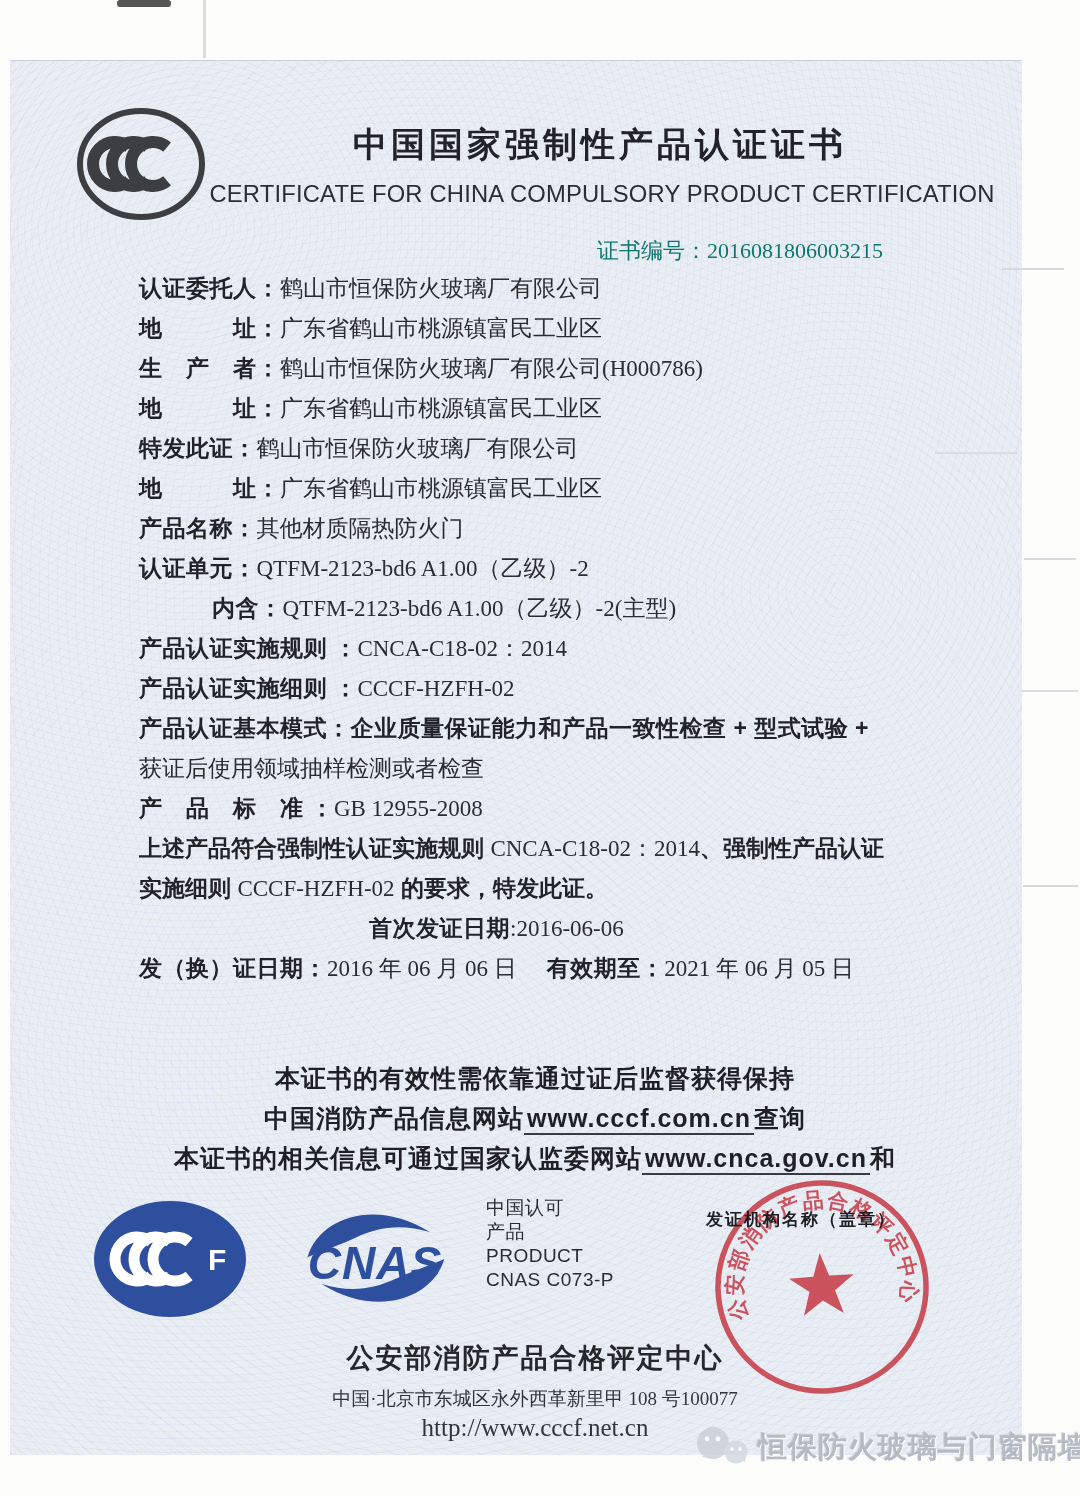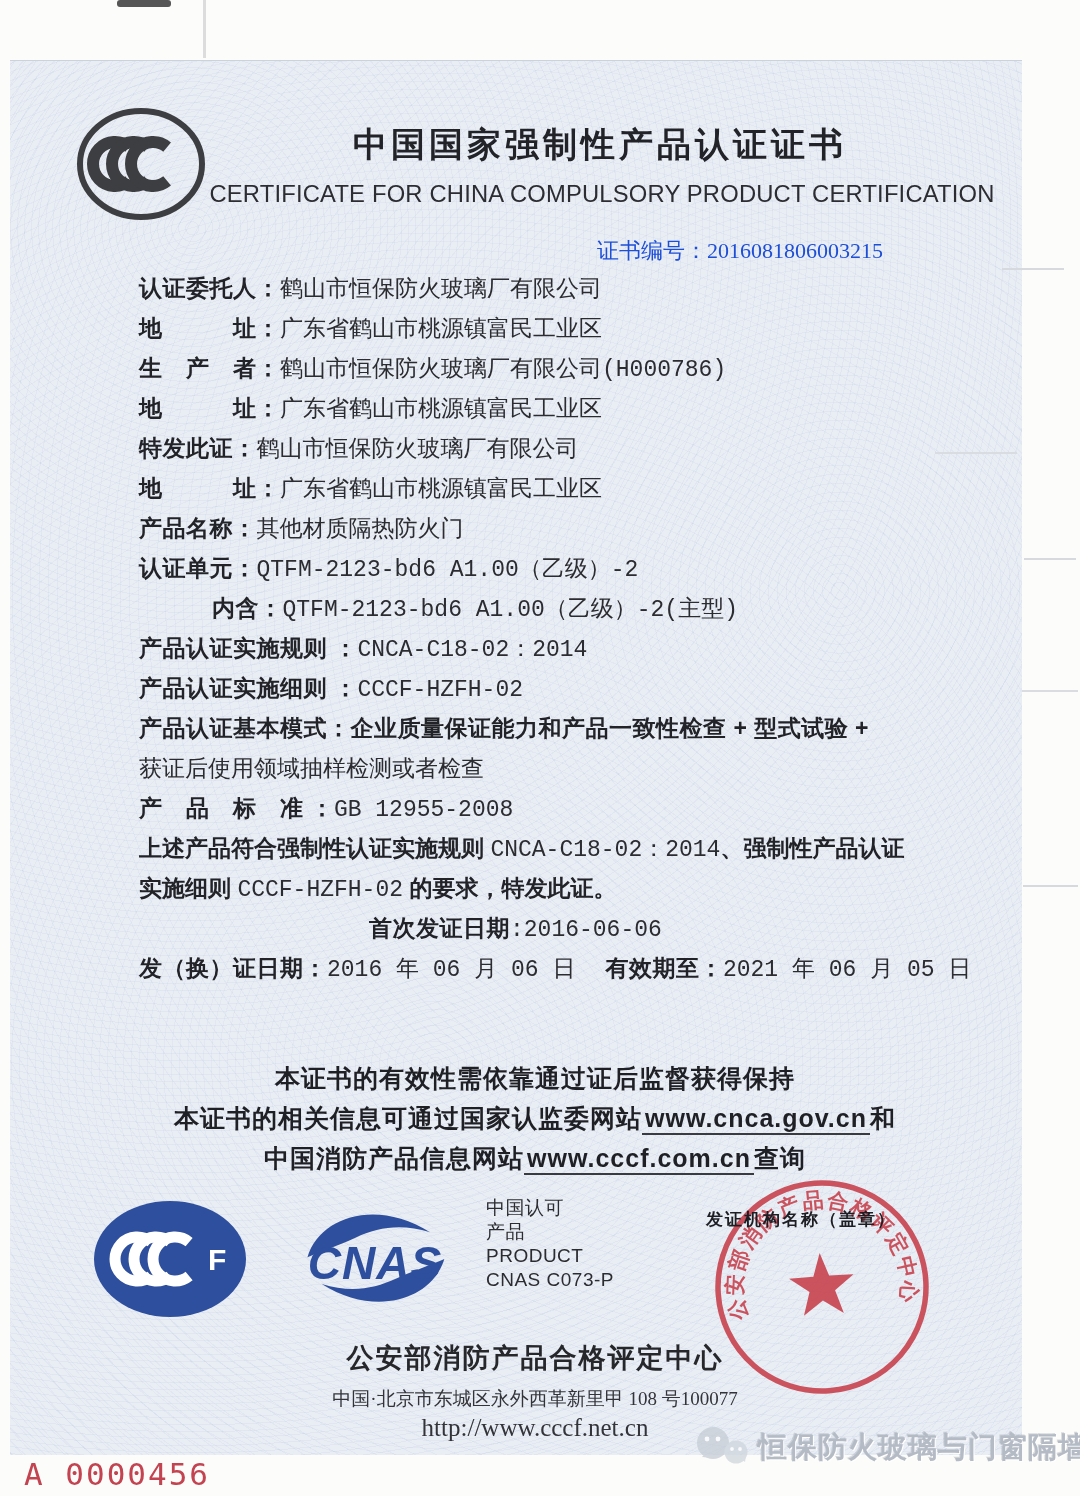--- a/index.html
+++ b/index.html
@@ -18,26 +18,26 @@
       repeating-radial-gradient(circle at 42% 72%, transparent 0 7px, rgba(96,126,180,0.05) 7px 8px);
     border-top:1px solid #ccd2dc;
   }
   .art{position:absolute;}
   
   #title-cn{position:absolute;left:600px;top:122px;transform:translateX(-50%);
     font-size:34px;font-weight:bold;letter-spacing:4px;white-space:nowrap;color:#222329;}
   #title-en{position:absolute;left:602px;top:180px;transform:translateX(-50%) scaleX(0.99);
     font-size:24px;font-weight:normal;letter-spacing:0.2px;white-space:nowrap;color:#2c2d33;}
   #certno{position:absolute;left:597px;top:236px;font-size:22px;white-space:pre;
-    font-family:"Liberation Serif","DejaVu Serif",serif;color:#1d4ed8;}
+    font-family:"Liberation Serif","DejaVu Serif",serif;color:#0f766e;}
   
   .body{position:absolute;left:139px;top:268px;width:800px;}
   .row{height:40px;line-height:40px;font-size:23px;white-space:pre;}
   .lbl{font-weight:bold;letter-spacing:0.5px;color:#222329;}
-  .val{font-family:Liberation Mono, monospace;color:#2b2c31;}
+  .val{font-family:Liberation Serif, serif;color:#2b2c31;}
   .row.indent{padding-left:73px;}
   .row.first-issue{padding-left:230px;}
   .gap{margin-left:30px;margin-top:41px;}
   .cnb{font-weight:bold;color:#222329;}
   
   .notice{position:absolute;left:90px;top:1058px;width:890px;text-align:center;
     font-size:25px;font-weight:bold;letter-spacing:1px;color:#1f2026;}
   .notice .nline{height:40px;line-height:40px;white-space:pre;}
   .ul{border-bottom:2px solid #3a3b40;padding:0 3px 1px 3px;font-weight:bold;}
   
@@ -102,22 +102,22 @@
     <div class="row"><span class="val">获证后使用领域抽样检测或者检查</span></div>
     <div class="row"><span class="lbl">产　品　标　准 ：</span><span class="val">GB 12955-2008</span></div>
     <div class="row"><span class="cnb">上述产品符合强制性认证实施规则 </span><span class="val">CNCA-C18-02：2014</span><span class="cnb">、强制性产品认证</span></div>
     <div class="row"><span class="cnb">实施细则 </span><span class="val">CCCF-HZFH-02</span><span class="cnb"> 的要求，特发此证。</span></div>
     <div class="row first-issue"><span class="lbl">首次发证日期</span><span class="val">:2016-06-06</span></div>
     <div class="row"><span class="lbl">发（换）证日期：</span><span class="val">2016 年 06 月 06 日</span><span class="lbl gap">有效期至：</span><span class="val">2021 年 06 月 05 日</span></div>
   </div>
 
   <div class="notice">
     <div class="nline">本证书的有效性需依靠通过证后监督获得保持</div>
+    <div class="nline"><span>中国消防产品信息网站</span><span class="ul">www.cccf.com.cn</span><span>查询</span></div>
     <div class="nline"><span>本证书的相关信息可通过国家认监委网站</span><span class="ul">www.cnca.gov.cn</span><span>和</span></div>
-    <div class="nline"><span>中国消防产品信息网站</span><span class="ul">www.cccf.com.cn</span><span>查询</span></div>
   </div>
 
   <svg width="160" height="122" viewBox="0 0 160 122" style="position:absolute;left:90px;top:1198px;">
     <ellipse cx="80" cy="61" rx="76" ry="58" fill="#2e4f9e"></ellipse>
     <path d="M 61.1 44.1 A 22 22 0 1 0 61.1 77.9" fill="none" stroke="#ffffff" stroke-width="11"></path>
     <path d="M 80.1 44.1 A 22 22 0 1 0 80.1 77.9" fill="none" stroke="#ffffff" stroke-width="11"></path>
     <path d="M 99.1 44.1 A 22 22 0 1 0 99.1 77.9" fill="none" stroke="#ffffff" stroke-width="11"></path>
     <text x="118" y="72" font-size="30" font-weight="bold" fill="#ffffff" font-family="Liberation Sans, sans-serif">F</text>
   </svg>
 
@@ -143,21 +143,20 @@
     <text font-size="21" fill="#c73e4a" font-weight="bold" letter-spacing="2" font-family="Liberation Sans, sans-serif">
       <textPath href="#sealArc" startOffset="2">公安部消防产品合格评定中心</textPath>
     </text>
   </svg>
   <div id="seal-caption">发证机构名称（盖章）</div>
 
   <div id="issuer-name" class="issuer" style="left:90px;">公安部消防产品合格评定中心</div>
   <div id="issuer-addr" class="issuer" style="left:90px;"><span>中国·北京市东城区永外西革新里甲 108 号</span><span style="">100077</span></div>
   <div id="issuer-url" class="issuer" style="left:90px;">http://www.cccf.net.cn</div>
 
-  <div id="serial">A 0000456</div>
 
   <svg width="64" height="48" viewBox="0 0 64 48" style="position:absolute;left:692px;top:1424px;opacity:0.75;">
     <circle cx="21" cy="19" r="16" fill="#c6cdd5"></circle>
     <polygon points="10,33 15,28 21,34" fill="#c6cdd5"></polygon>
     <circle cx="15" cy="15" r="2.4" fill="#ffffff"></circle>
     <circle cx="26" cy="15" r="2.4" fill="#ffffff"></circle>
     <circle cx="44" cy="28" r="11.5" fill="#cfd6dd"></circle>
     <polygon points="53,38 48,34 54,31" fill="#cfd6dd"></polygon>
     <circle cx="40" cy="25" r="1.9" fill="#ffffff"></circle>
     <circle cx="48" cy="25" r="1.9" fill="#ffffff"></circle>

